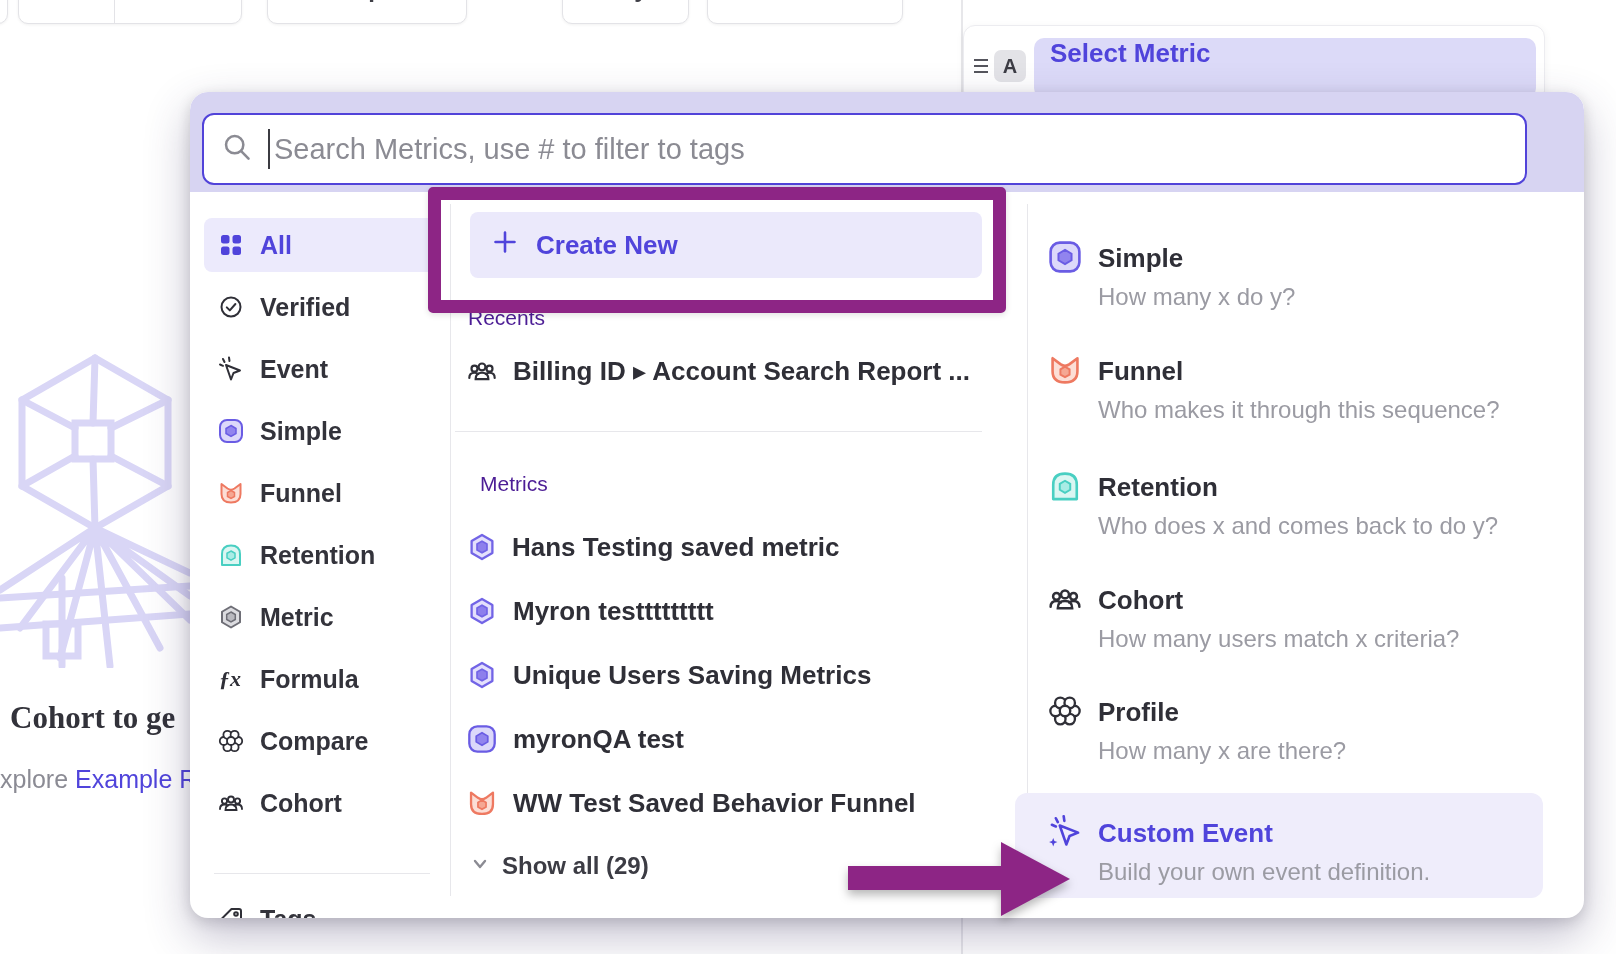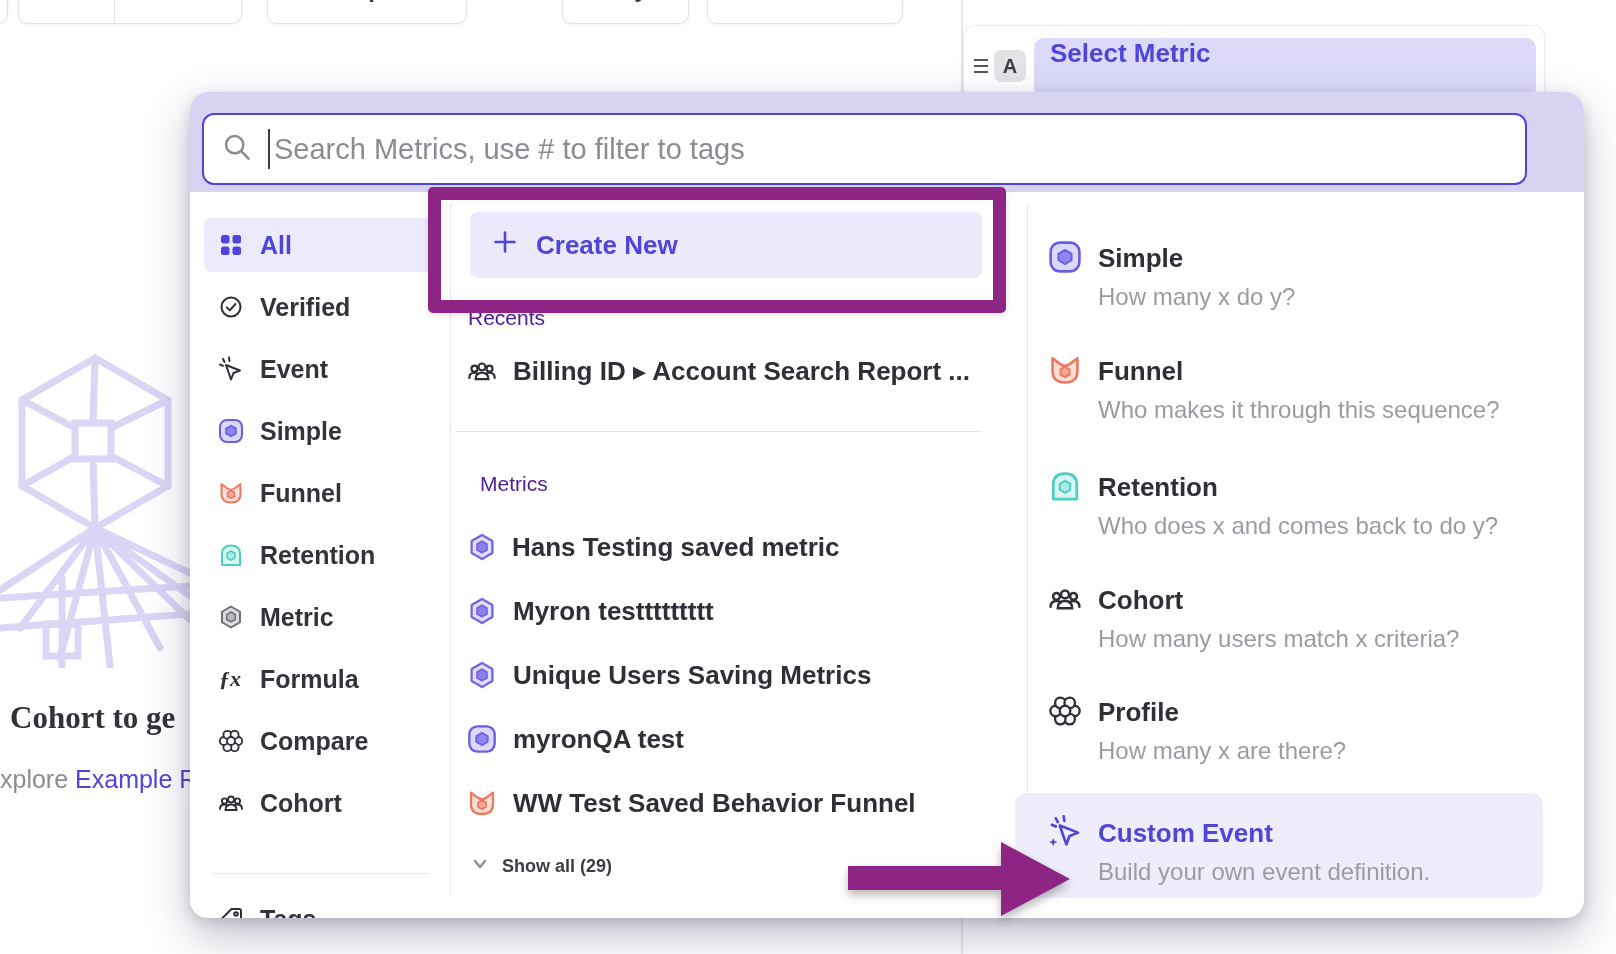--- a/index.html
+++ b/index.html
@@ -47,21 +47,21 @@
   .sicon{width:26px;height:26px;flex:0 0 26px;display:flex;align-items:center;justify-content:center;}
   
   .create-new{position:absolute;left:280px;top:120px;width:512px;height:66px;background:#ebe9fb;border-radius:8px;
       display:flex;align-items:center;gap:18px;padding-left:22px;box-sizing:border-box;
       font-size:26px;font-weight:700;color:#5044db;}
   .sect-label{position:absolute;font-size:21px;font-weight:400;color:#4c1d95;}
   .mid-row{position:absolute;left:277px;height:32px;display:flex;align-items:center;gap:16px;
       font-size:26px;font-weight:600;color:#2f2f37;white-space:nowrap;}
   .micon{width:30px;height:30px;flex:0 0 30px;display:flex;align-items:center;justify-content:center;}
   .show-all{position:absolute;left:280px;top:758px;height:32px;display:flex;align-items:center;gap:12px;
-      font-size:18px;font-weight:600;color:#3c3c44;}
+      font-size:24px;font-weight:600;color:#3c3c44;}
   
   .type-row{position:absolute;left:825px;width:528px;display:flex;gap:16px;padding-left:33px;box-sizing:border-box;}
   .ticon{width:34px;height:34px;flex:0 0 34px;}
   .ttitle{font-size:26px;font-weight:700;color:#2f2f37;line-height:36px;}
   .tdesc{font-size:24px;color:#9b9ba3;line-height:30px;margin-top:6px;}
   .type-row.highlight{background:#efedfb;border-radius:12px;height:105px;padding-top:22px;top:701px;}
   .type-row.highlight .ttitle{color:#5044db;}
   
   .anno-box{position:absolute;left:428px;top:187px;width:578px;height:126px;border:13px solid #8d2585;
       border-radius:5px;z-index:30;box-sizing:border-box;box-shadow:0 2px 6px rgba(0,0,0,.12);pointer-events:none;}

